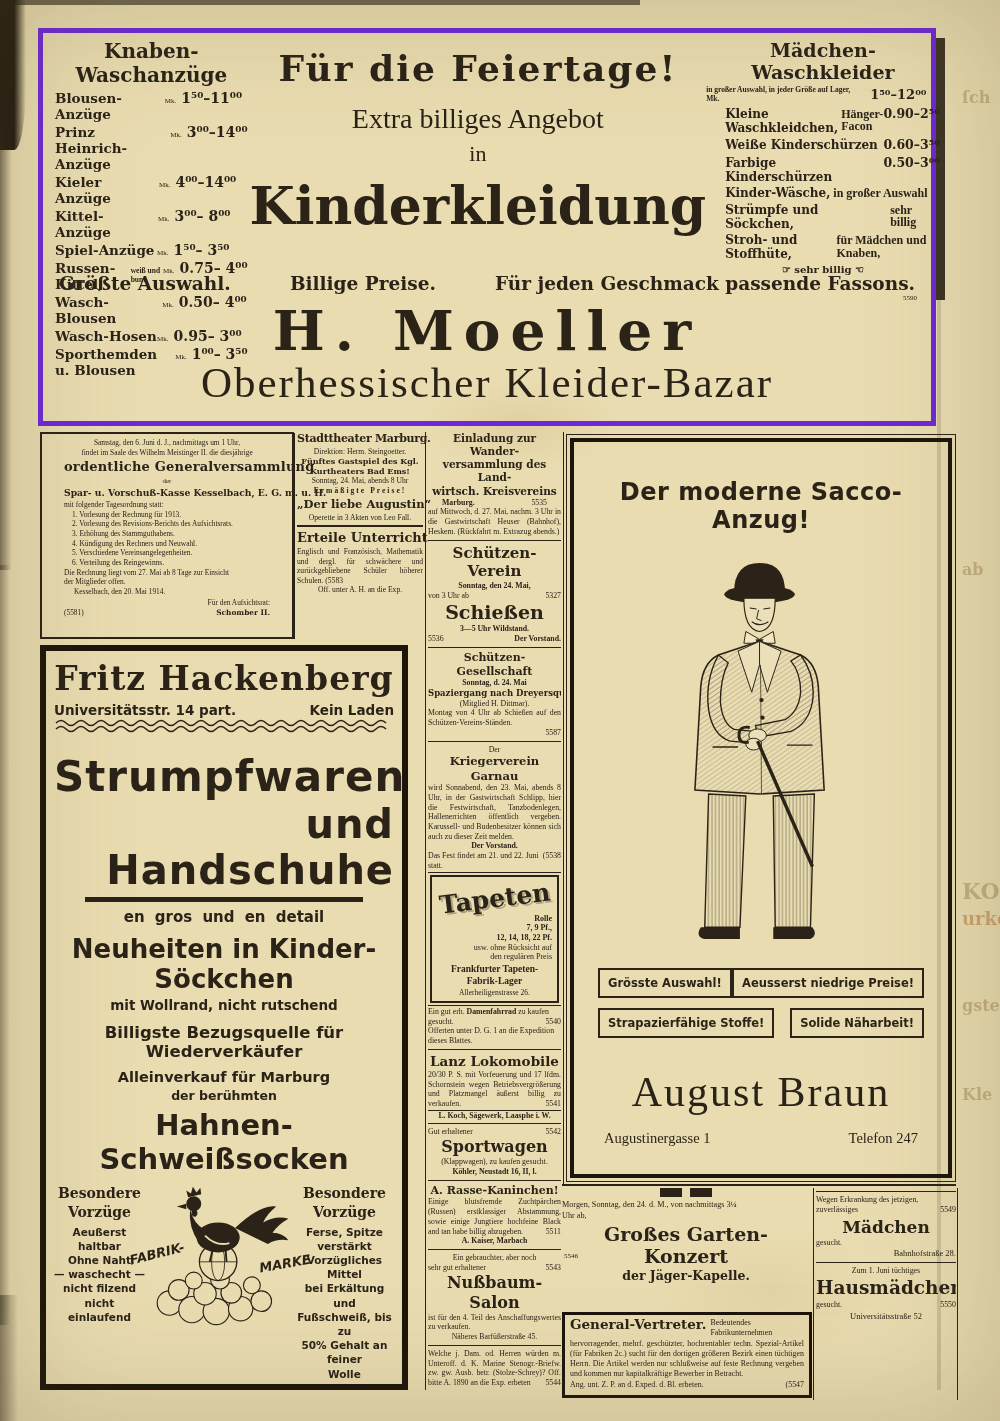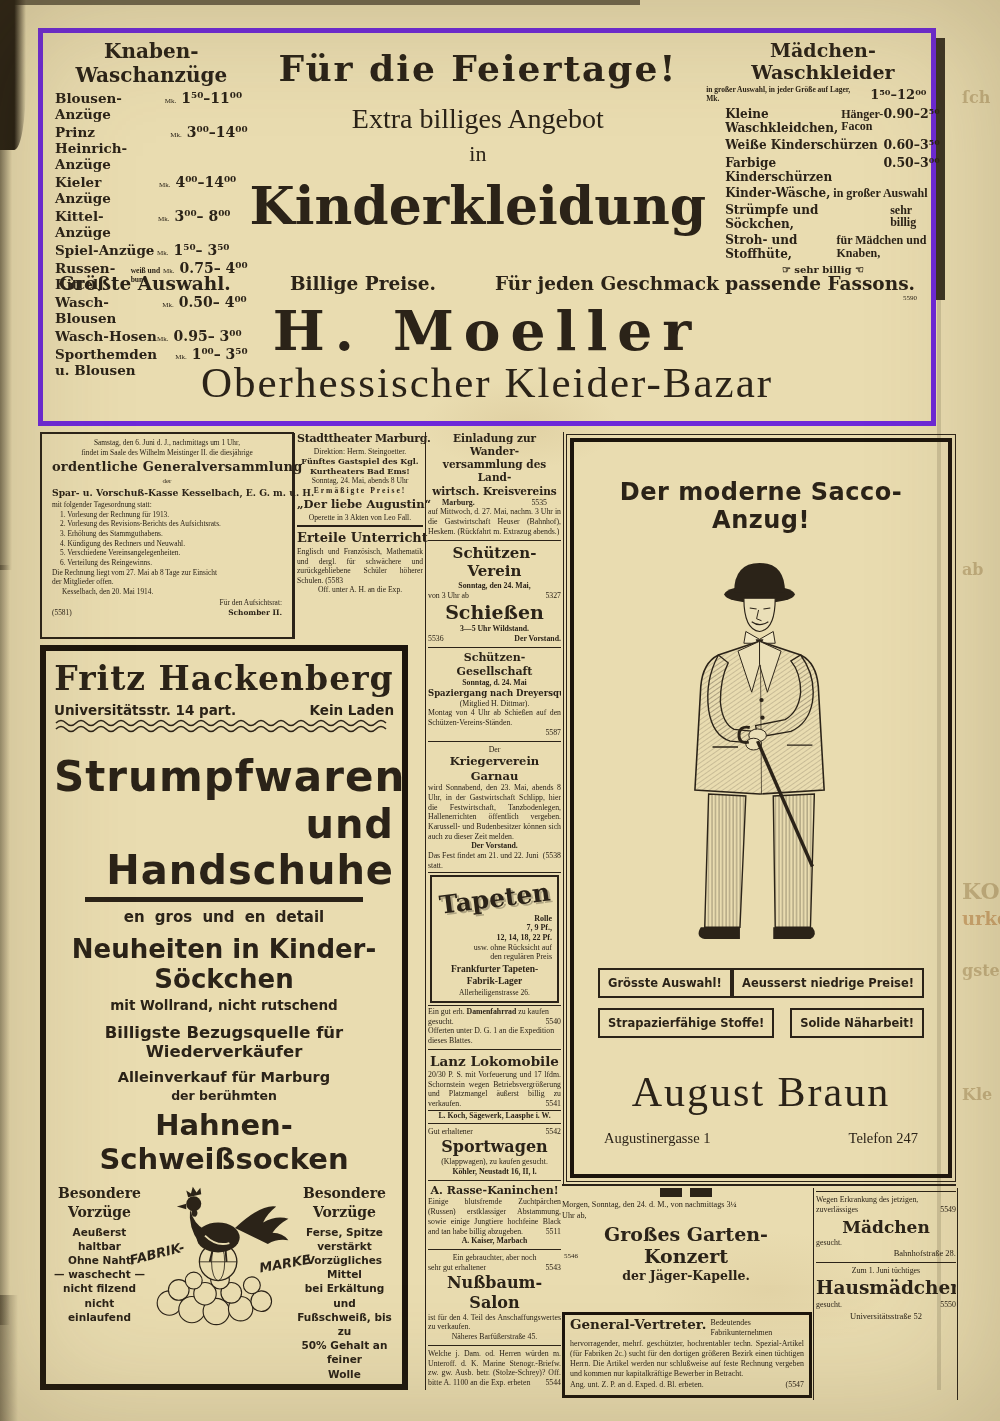--- a/index.html
+++ b/index.html
@@ -49,21 +49,21 @@
   .mlabel{font-size:12px;margin-left:19px;}
   .mnote{font-size:12px;margin-left:3px;font-weight:bold;line-height:1.05;}
   .mprice{font-size:12.5px;white-space:nowrap;}
   .mfoot{text-align:center;font-size:10px;margin-top:2px;}
   .m-slogans{display:flex;justify-content:space-between;padding:2px 16px 0 16px;font-size:18.5px;}
   .m-no{text-align:right;font-size:7px;padding-right:14px;height:8px;}
   .m-name{text-align:center;font-size:55px;letter-spacing:10px;font-family:"DejaVu Serif",serif;font-weight:bold;line-height:1.05;}
   .m-sub{text-align:center;font-size:43px;letter-spacing:2px;font-family:"Liberation Serif",serif;line-height:1.05;}
 
   
-  .gv{position:absolute;left:40px;top:432px;width:254px;height:207px;border:2px solid #2b2318;box-sizing:border-box;padding:4px 10px;font-size:7.4px;line-height:1.3;}
+  .gv{position:absolute;left:40px;top:432px;width:254px;height:207px;border:2px solid #2b2318;box-sizing:border-box;padding:4px 22px;font-size:7.4px;line-height:1.3;}
   .gv-t{font-size:13px;text-align:center;margin:2px 0 1px 0;letter-spacing:.2px;}
   .gv-der{text-align:center;font-size:7px;}
   .gv-org{font-size:9.2px;text-align:center;margin:1px 0;white-space:nowrap;}
   .gv-a{padding-left:8px;}
   .gv-sig{display:flex;justify-content:space-between;align-items:flex-end;margin-top:2px;}
 
   
   .thcol{position:absolute;left:297px;top:432px;width:126px;height:207px;text-align:center;font-size:7.6px;line-height:1.25;}
   .th-t{font-size:11px;letter-spacing:-.3px;white-space:nowrap;margin-bottom:1px;}
   .th-play{font-size:11.5px;margin:2px 0 1px 0;white-space:nowrap;}
@@ -145,21 +145,21 @@
   <div class="a4"></div>
   <div class="a6"></div>
   <div class="a7"></div>
   <div class="stain" style="left:420px;top:380px;width:200px;height:90px;background:radial-gradient(ellipse,rgba(150,110,50,.10),transparent 70%);"></div>
   <div class="stain" style="left:650px;top:1230px;width:240px;height:120px;background:radial-gradient(ellipse,rgba(150,110,50,.08),transparent 70%);"></div>
 
   <div class="frag" style="top:88px">ſch</div>
   <div class="frag" style="top:560px">ab</div>
   <div class="frag" style="top:878px;font-size:22px">KON</div>
   <div class="frag" style="top:908px;color:#b06f2e;opacity:.5;font-size:18px">urken</div>
-  <div class="frag" style="top:961px">gste</div>
+  <div class="frag" style="top:996px">gste</div>
   <div class="frag" style="top:1085px">Kle</div>
 
   <section class="moeller">
     <div class="m-top">
       <div class="knaben">
         <div class="k-title fr">Knaben-Waschanzüge</div>
         <div class="krow">
             <span class="klabel fr">Blousen-Anzüge</span>
             <span class="ksp"></span>
             <span class="kunit">Mk.</span>
@@ -480,21 +480,21 @@
       <div class="flexr">
           <span>sehr gut erhaltener</span>
           <span>5543</span>
         </div>
       <div class="c3t" style="font-size:16px">Nußbaum-Salon</div>
       <div class="jus">ist für den 4. Teil des Anschaffungswertes zu verkaufen.</div>
       <div class="c">Näheres Barfüßerstraße 45.</div>
     </div>
     <div class="d1"></div>
     <div>
-      <div class="jus"><span>Welche j. Dam. od. Herren würden m. Unteroff. d. K. Marine Stenogr.-Briefw. zw. gw. Ausb. betr. (Stolze-Schrey)? Off. bitte A. 1100 an die Exp. erbeten</span> <span style="float:right">5544</span></div>
+      <div class="jus"><span>Welche j. Dam. od. Herren würden m. Unteroff. d. K. Marine Stenogr.-Briefw. zw. gw. Ausb. betr. (Stolze-Schrey)? Off. bitte A. 1890 an die Exp. erbeten</span> <span style="float:right">5544</span></div>
     </div>
 
   </section>
 
   <section class="sacco">
     <div class="sacco-in">
       <div class="sc-t">Der moderne Sacco-Anzug!</div>
       <svg class="sc-man" width="235" height="418" viewBox="0 0 240 420">
         <defs>
           <pattern id="hA" patternUnits="userSpaceOnUse" width="4" height="4" patternTransform="rotate(55)">

